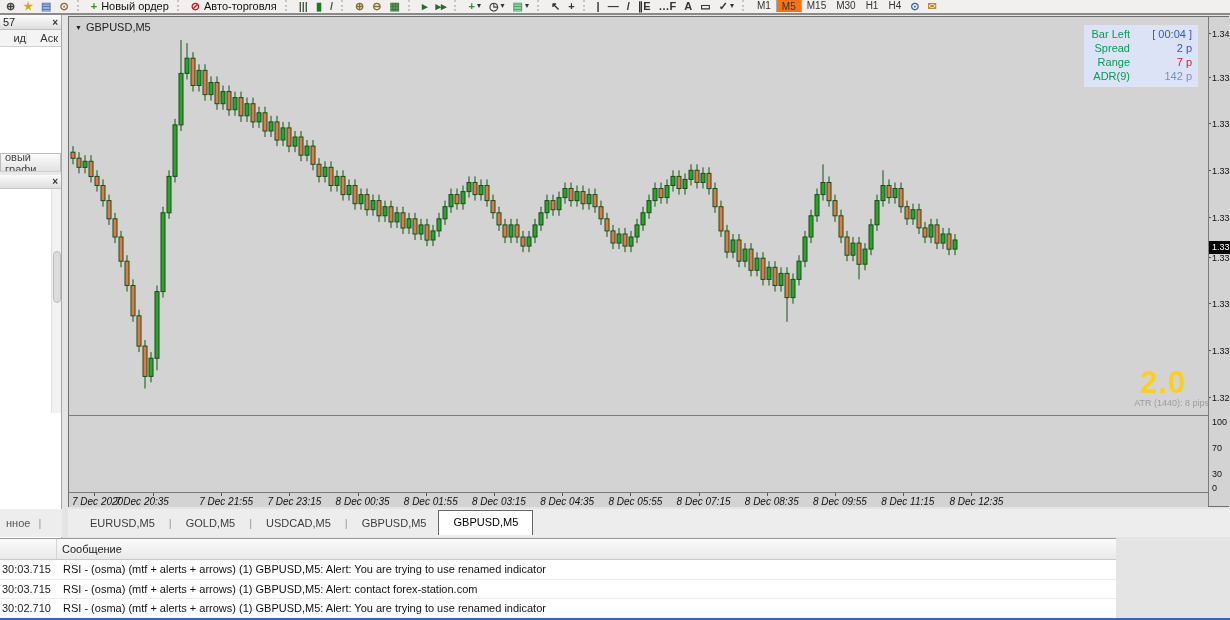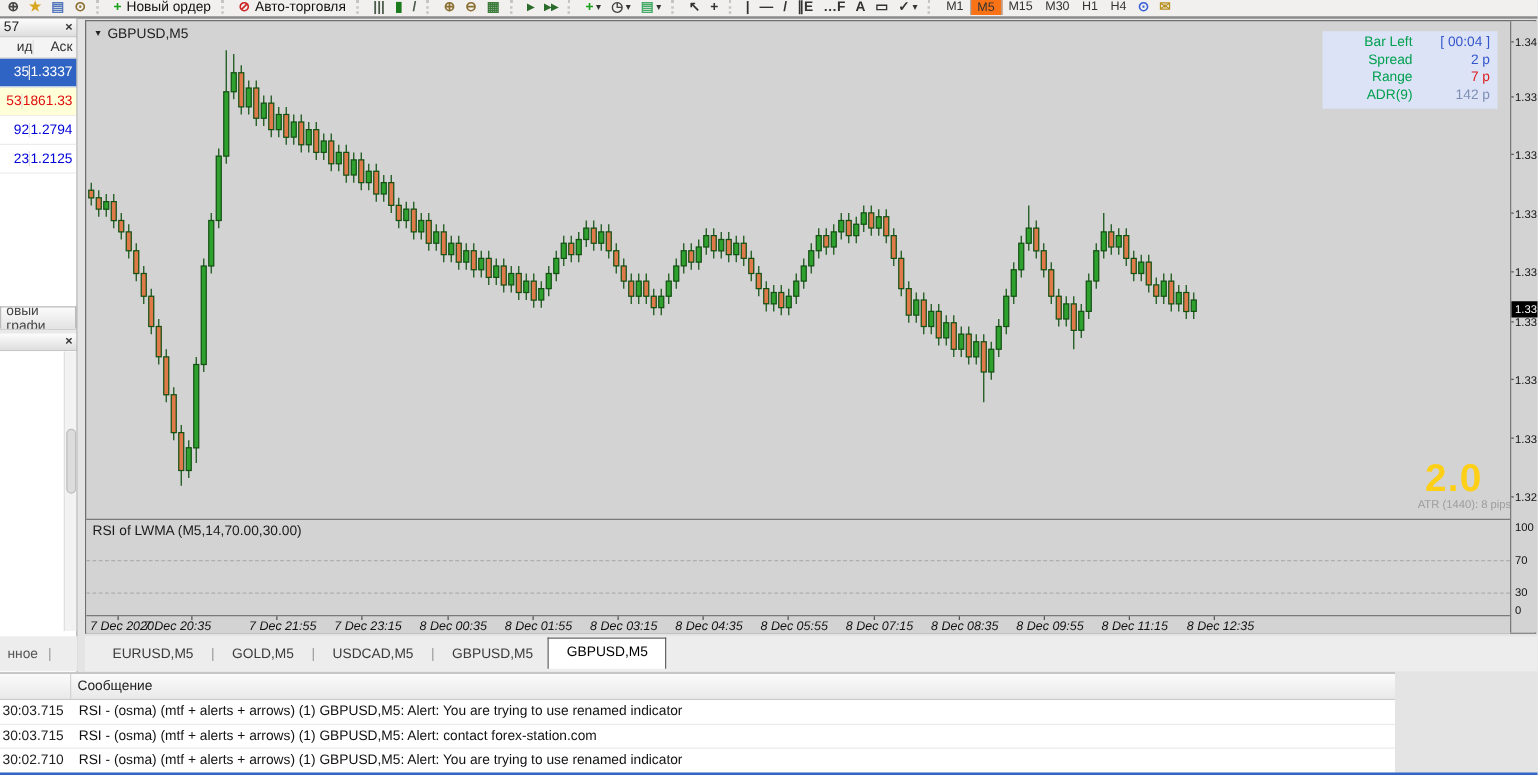--- a/index.html
+++ b/index.html
@@ -52,21 +52,21 @@
   .nav-thumb { position:absolute; left:1px; top:62px; width:8px; height:52px;
                background:#dcdcdc; border:1px solid #bdbdbd; border-radius:4px; }
 
   
   .chart-window { position:absolute; left:68px; top:16px; width:1161px; height:491px;
                   background:#d3d3d3; border:1px solid #6f6f6f; }
   #candles { position:absolute; left:0; top:0; }
   .symbol-label { position:absolute; left:6px; top:4px; font-size:11px; color:#222;
                   display:flex; align-items:center; gap:4px; }
   .symbol-label .tri { font-size:7px; color:#222; }
-  .info-panel { position:absolute; right:30px; top:8px; width:140px; background:#dce3f6;
+  .info-panel { position:absolute; right:30px; top:8px; width:114px; background:#dce3f6;
                 padding:2px 6px 4px 4px; }
   .ip-row { display:flex; height:14px; align-items:center; font-size:11px; }
   .ip-label { flex:1; text-align:right; color:#00a050; padding-right:10px; }
   .ip-val { width:52px; text-align:right; }
   .ip-val.blue { color:#3355cc; }
   .ip-val.red { color:#dd2020; }
   .ip-val.slate { color:#7e8fb4; }
   .atr-big { position:absolute; left:1066px; top:348px; width:56px; text-align:center;
              font-size:31px; font-weight:bold; color:#fdd017; letter-spacing:1px; }
   .atr-label { position:absolute; left:1040px; top:381px; width:100px; text-align:right;
@@ -229,38 +229,20 @@
 
   <div class="sidebar">
     <div class="mw-header">
       <span>57</span>
       <span class="x">×</span>
     </div>
     <div class="mw-colhead">
       <span class="mw-c1">ид</span>
       <span class="mw-c2">Аск</span>
     </div>
-    <div id="mw-rows">
-        <div class="mw-row selected">
-          <span class="mw-c1">35</span>
-          <span class="mw-c2">1.3337</span>
-        </div>
-        <div class="mw-row gold">
-          <span class="mw-c1">53</span>
-          <span class="mw-c2">1861.33</span>
-        </div>
-        <div class="mw-row ">
-          <span class="mw-c1">92</span>
-          <span class="mw-c2">1.2794</span>
-        </div>
-        <div class="mw-row ">
-          <span class="mw-c1">23</span>
-          <span class="mw-c2">1.2125</span>
-        </div>
-      </div>
     <div class="mw-empty"></div>
     <div class="mw-tab">овый графи</div>
     <div class="nav-gap"></div>
     <div class="nav-header">
       <span class="x">×</span>
     </div>
     <div class="nav-list">
       <div class="nav-scroll">
         <div class="nav-thumb"></div>
       </div>
@@ -584,25 +566,20 @@
           <span class="ip-val red">7 p</span>
         </div>
         <div class="ip-row">
           <span class="ip-label">ADR(9)</span>
           <span class="ip-val slate">142 p</span>
         </div>
       </div>
     <div class="atr-big">2.0</div>
     <div class="atr-label">ATR (1440): 8 pips</div>
     <div class="rsi-splitter"></div>
-    <div class="rsi-panel" id="rsi-panel">
-      <div class="rsi-label">RSI of LWMA (M5,14,70.00,30.00)</div>
-    <div class="rsi-dash" style="top: 32px;"></div>
-        <div class="rsi-dash" style="top: 58px;"></div>
-      </div>
     <div class="time-axis" id="time-axis">
         <span class="ta-label" style="left: 3px;">7 Dec 2020</span>
         <div class="ta-tick" style="left: 25px;"></div>
         <span class="ta-label" style="left: 46px;">7 Dec 20:35</span>
         <div class="ta-tick" style="left: 84px;"></div>
         <span class="ta-label" style="left: 130.2px;">7 Dec 21:55</span>
         <div class="ta-tick" style="left: 152.2px;"></div>
         <span class="ta-label" style="left: 198.4px;">7 Dec 23:15</span>
         <div class="ta-tick" style="left: 220.4px;"></div>
         <span class="ta-label" style="left: 266.6px;">8 Dec 00:35</span>

